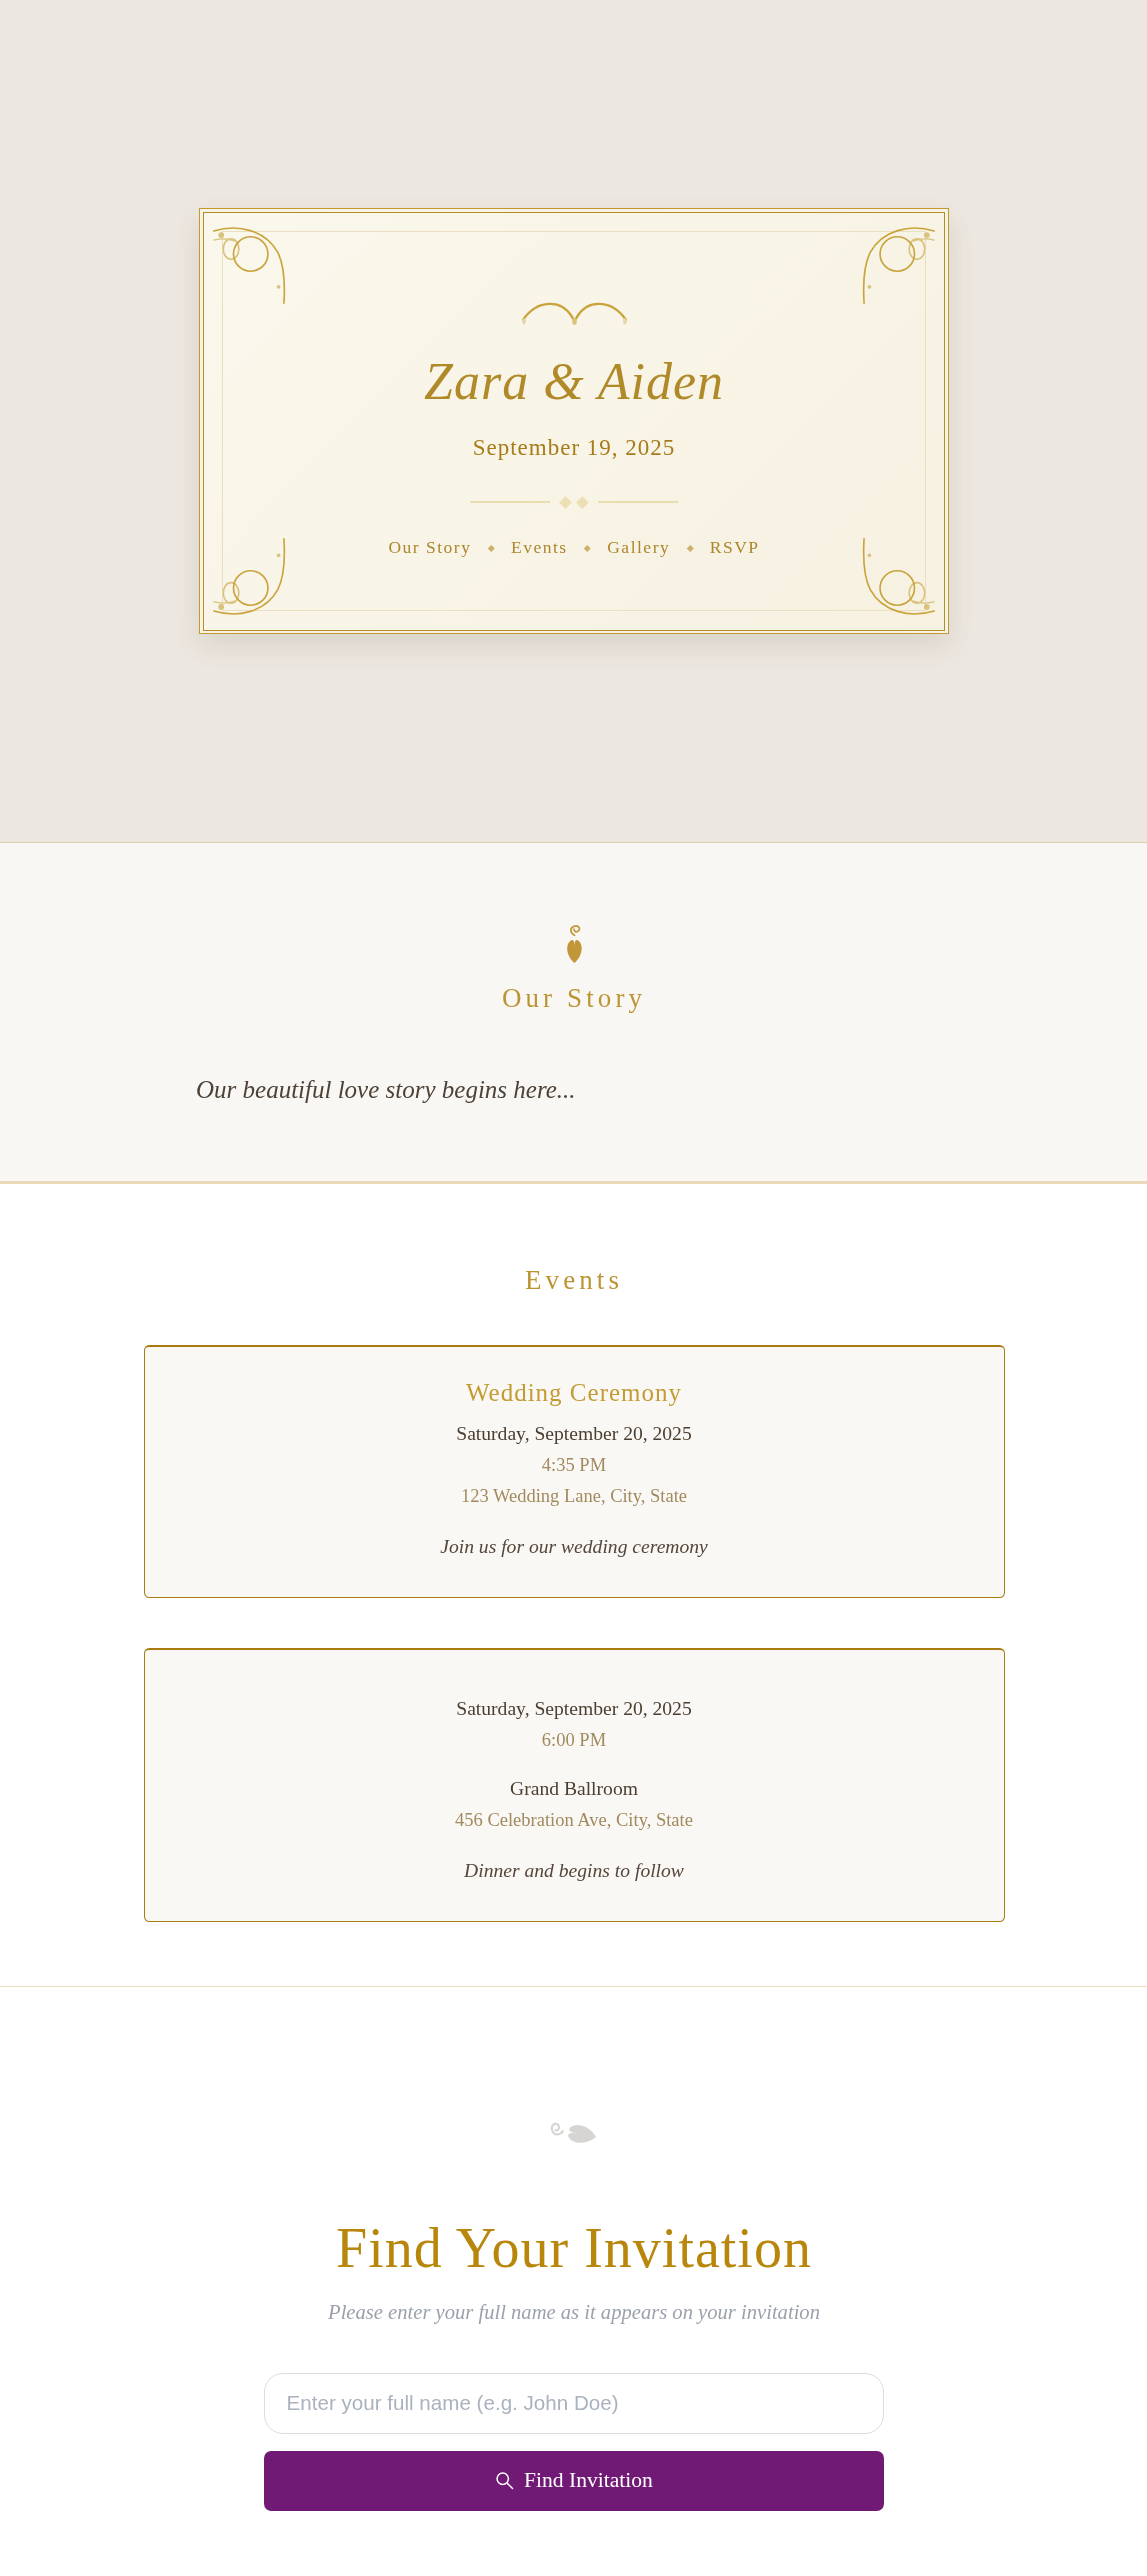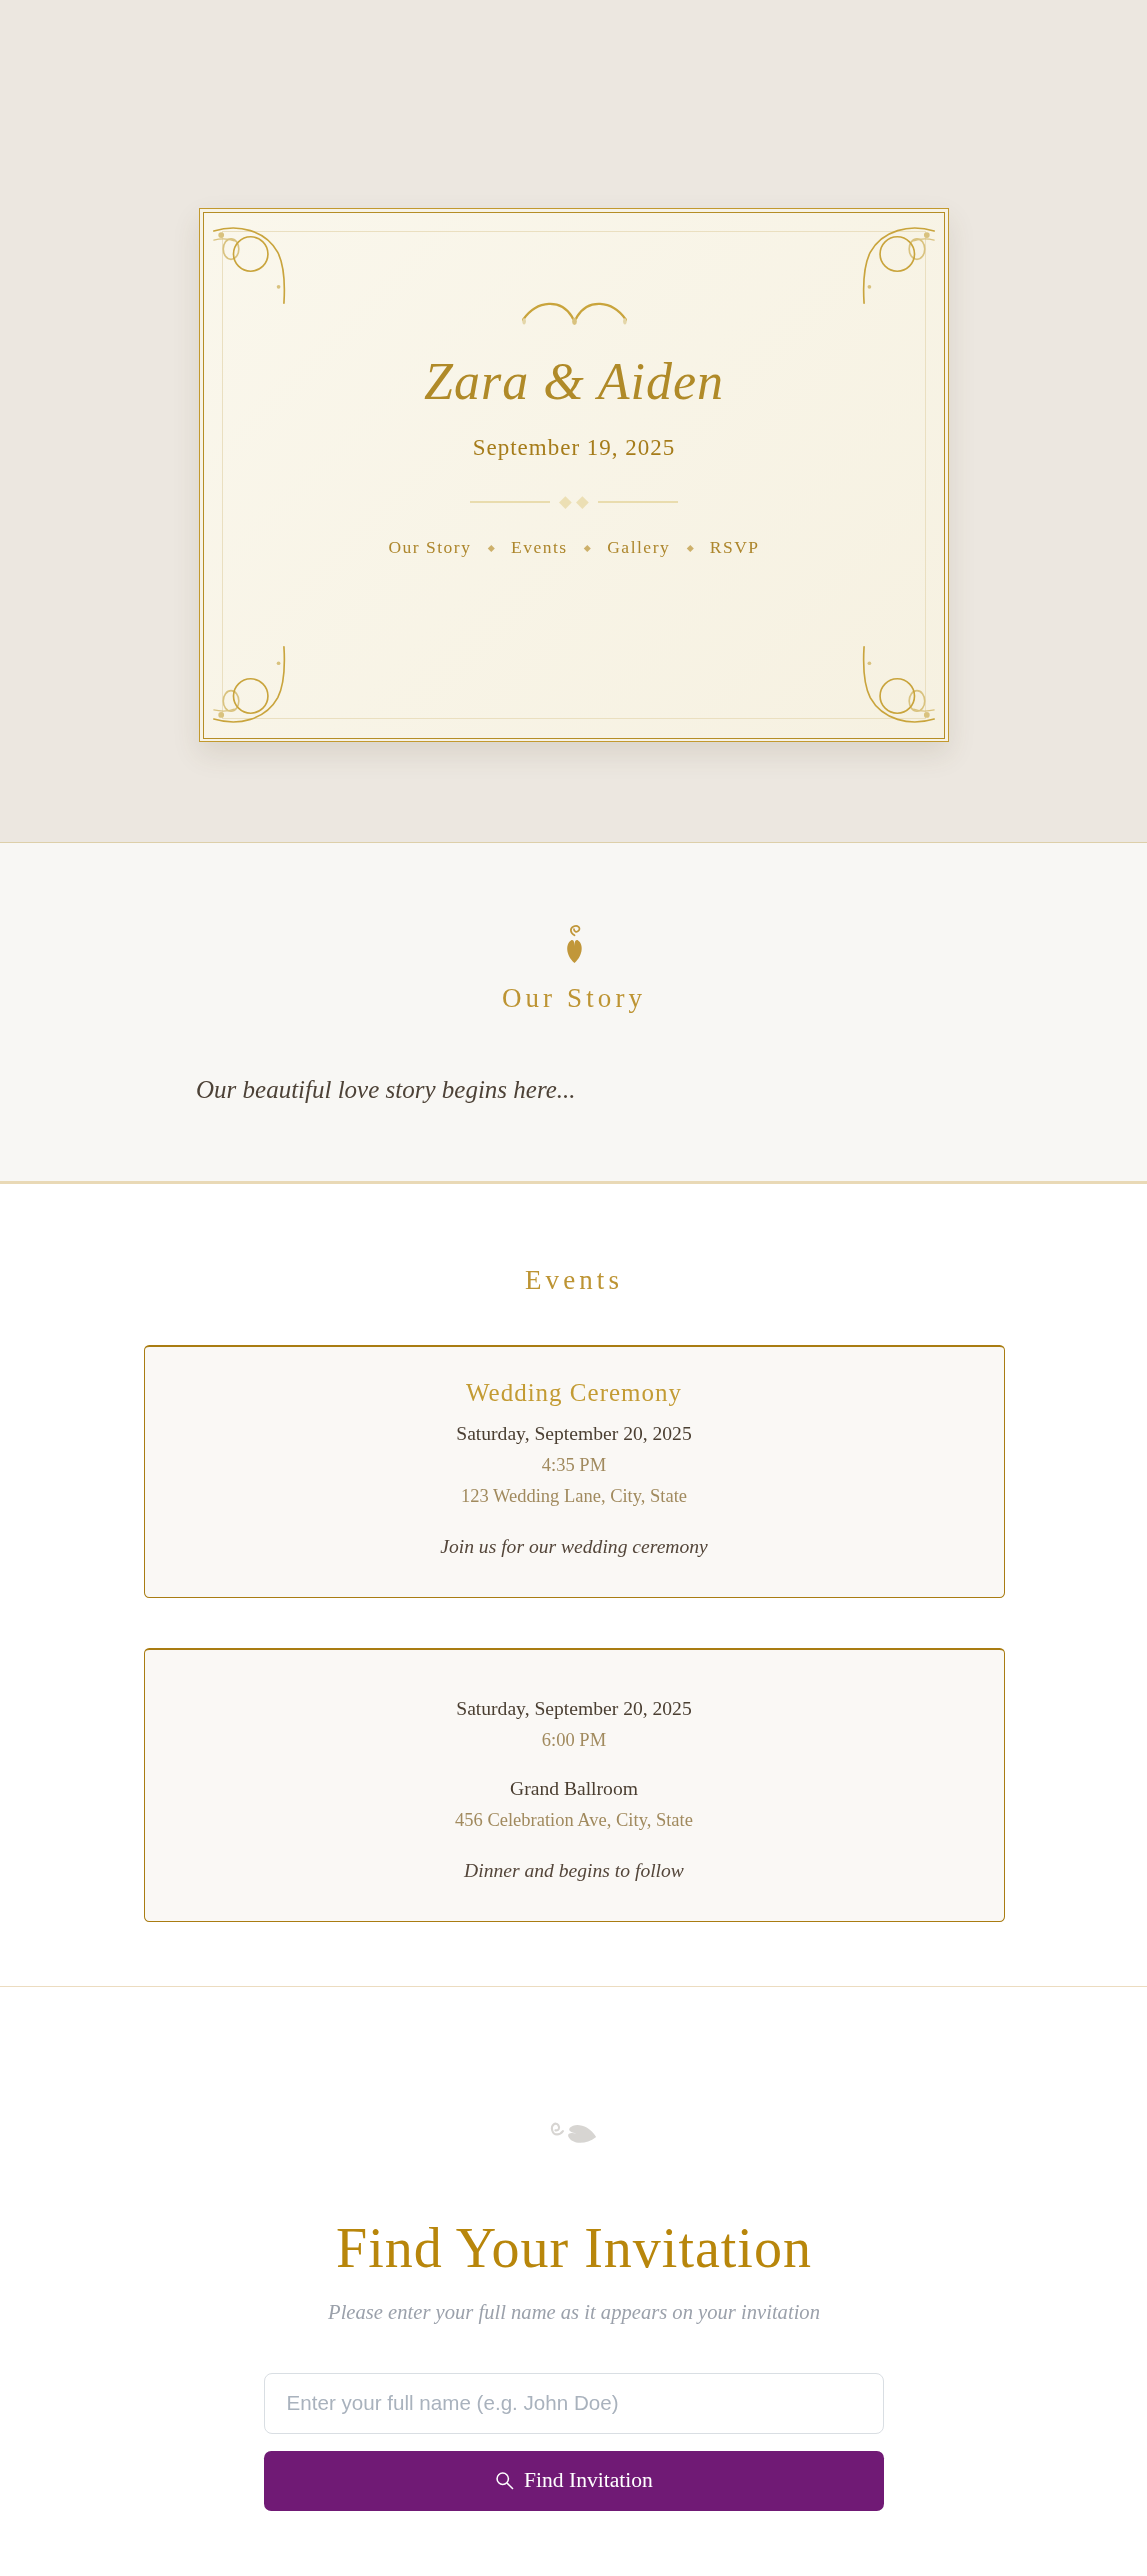--- a/index.html
+++ b/index.html
@@ -19,21 +19,21 @@
   .hero-card-outer {
     width: 750px;
     margin: 208px auto 0;
     background: #f7f3e6;
     border: 1px solid #c2992e;
     padding: 2.6px;
     box-shadow: 0 12.4px 26px rgba(90,75,40,0.12);
   }
   .hero-card {
     position: relative;
-    height: 527px;
+    height: 419px;
     border: 1.5px solid #b58d25;
     background: linear-gradient(135deg,#faf7ec 0%,#f6f1e1 100%);
   }
   .hero-card-inner-line {
     position: absolute;
     inset: 18.5px;
     border: 0.5px solid #eadfc0;
     pointer-events: none;
   }
   .flourish {
@@ -168,21 +168,21 @@
     margin-top: 18.5px;
     font-style: italic;
     font-size: 20.6px;
     color: #9ba1ab;
   }
   .rsvp-form { width: 620px; margin: 49px auto 0; }
   .rsvp-input {
     width: 100%;
     height: 61px;
     border: 1px solid #d9dee3;
-    border-radius: 8px;
+    border-radius: 19px;
     padding: 0 21.6px;
     font-family: "Liberation Sans", sans-serif;
     font-size: 20.6px;
     color: #444c57;
     background: #ffffff;
     outline: none;
   }
   .rsvp-input::placeholder { color: #a9b2bd; }
   .rsvp-button {
     margin-top: 17px;

